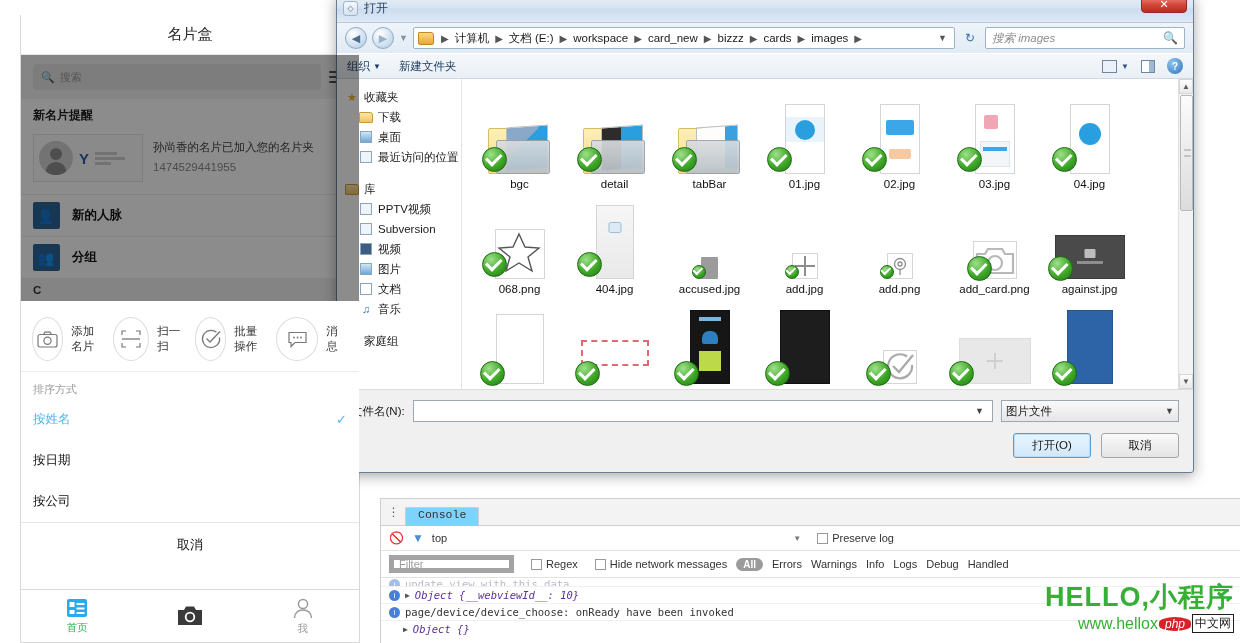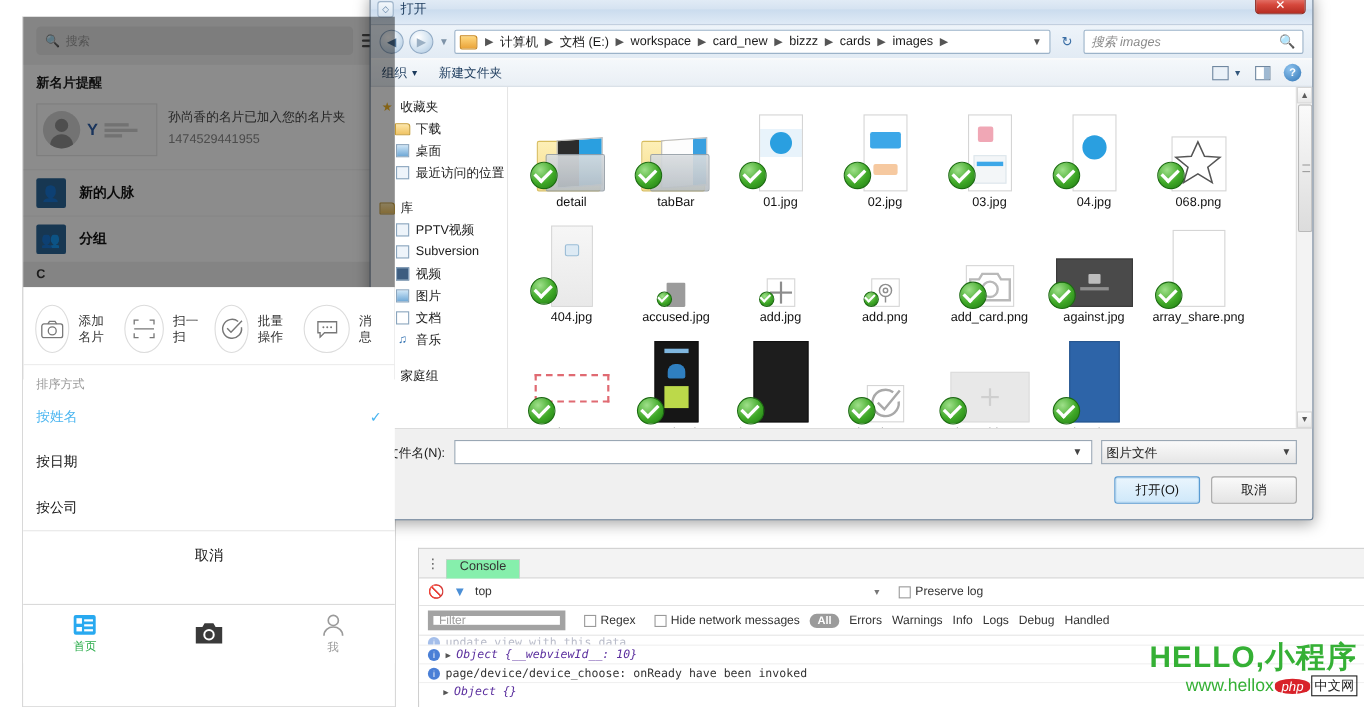--- a/index.html
+++ b/index.html
@@ -342,22 +342,22 @@
     font-size:11px; color:#333; overflow:hidden;
   }
   #dt-tabstrip {
     height:27px; display:flex; align-items:flex-end; gap:2px;
     background:#f3f3f3; border-bottom:1px solid #cdcdcd; padding-left:4px;
   }
   .dt-kebab { width:18px; height:27px; display:flex; align-items:center;
               justify-content:center; color:#5a5a5a; font-size:12px; letter-spacing:1px;}
   .dt-tab {
     padding:0 12px 5px 12px; font-size:11.5px; color:#333;
-    background:#86efac; border:1px solid #cdcdcd; border-bottom:none;
-    border-radius:2px 2px 0 0; margin-bottom:-1px;
+    background:#7dd3fc; border:1px solid #cdcdcd; border-bottom:none;
+    border-radius:2px 2px 0 0; margin-bottom:-1px;font-family:Liberation Mono, monospace;
   }
   #dt-filterbar {
     height:25px; display:flex; align-items:center; gap:8px; padding:0 8px;
     border-bottom:1px solid #e2e2e2; background:#fff;
   }
   .dt-clear { color:#5a5a5a; font-size:12px; }
   .dt-funnel { color:#4b8fd6; font-size:12px; }
   .dt-context { font-size:11px; color:#333; }
   .dt-caret { color:#777; font-size:8px; margin-left:auto; }
   .dt-check-wrap { display:flex; align-items:center; gap:4px; font-size:11px;
@@ -404,20 +404,23 @@
             justify-content:flex-end; gap:1px; margin-top:3px; }
   .wm-php { background:#d8222a; color:#fff; border-radius:50%/40%;
             padding:0 6px; font-size:12px; font-style:italic; }
   .wm-cn { border:1px solid #1f1f1f; color:#1f1f1f; font-size:12px; padding:0 2px; }
 </style>
 </head>
 <body>
 
 <div id="phone-panel">
 
+  <div id="phone-titlebar">
+    <span>名片盒</span>
+  </div>
 
   <div id="phone-body">
 
     <div class="dim-layer"></div>
 
     <div class="search-row">
       <div class="search-box">
         <span>🔍</span>
         <span>搜索</span>
       </div>
@@ -752,20 +755,31 @@
         <div class="sb-row">
           <span class="sb-ico ico-blue">●</span>
           <span>家庭组</span>
         </div>
       </div>
     </div>
 
     <div id="file-grid-wrap">
       <div id="file-grid">
 
+        <div class="file-cell">
+          <div class="thumb-area">
+            <div class="folder-ico">
+              <div class="folder-back"></div>
+              <div class="folder-doc" style="background:linear-gradient(135deg,#8aa8c8 0 40%,#2a9fe0 40% 100%)"></div>
+              <div class="folder-front"></div>
+            </div>
+            <div class="svn-check"></div>
+          </div>
+          <div class="file-label">bgc</div>
+        </div>
 
         <div class="file-cell">
           <div class="thumb-area">
             <div class="folder-ico">
               <div class="folder-back"></div>
               <div class="folder-doc" style="background:linear-gradient(90deg,#2c2c2c 0 48%,#2a9fe0 48% 100%)"></div>
               <div class="folder-front"></div>
             </div>
             <div class="svn-check"></div>
           </div>

